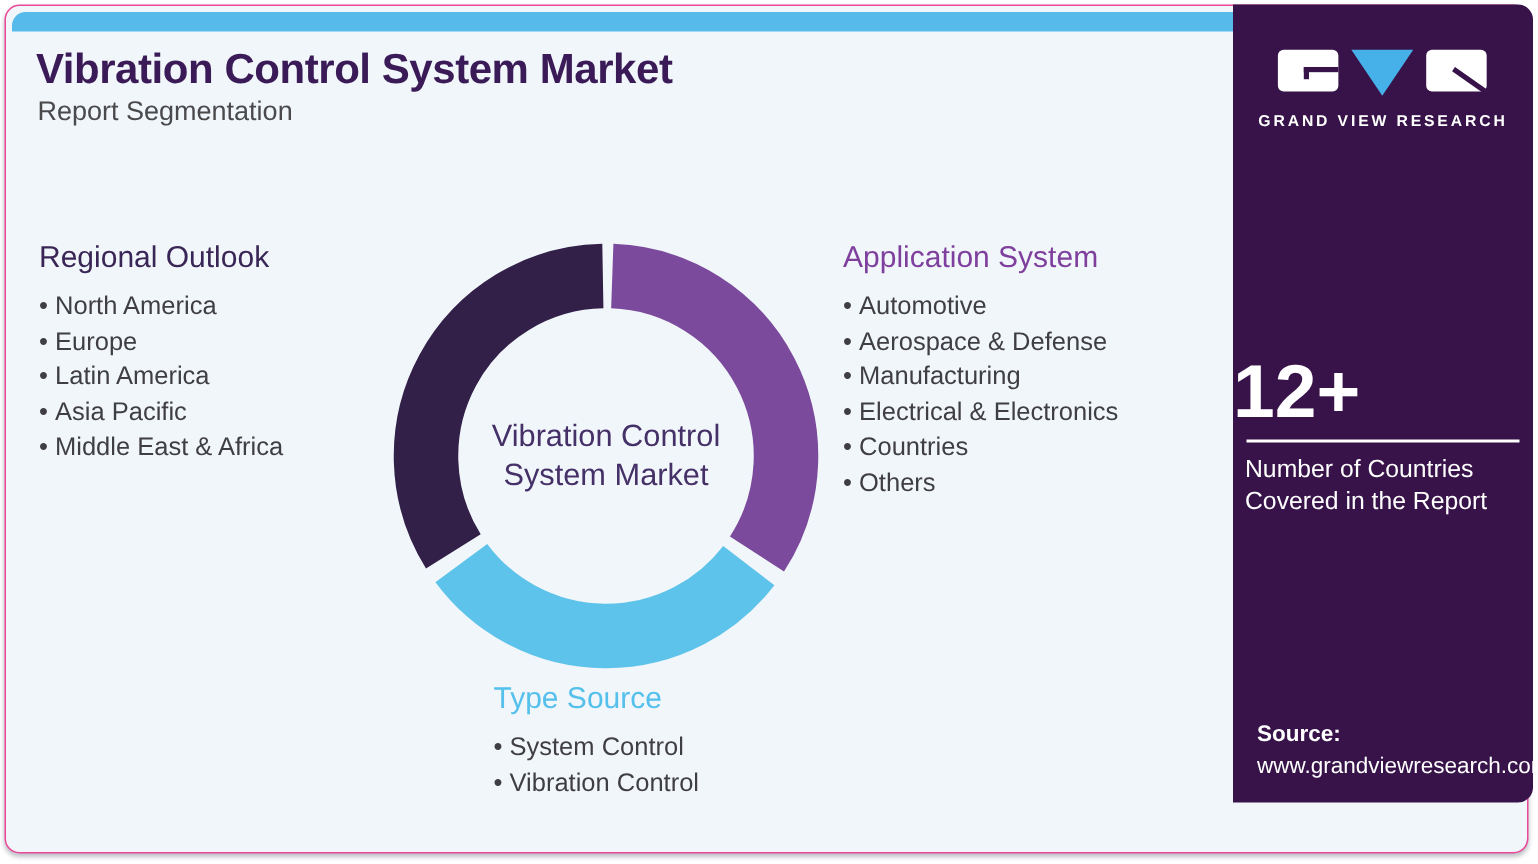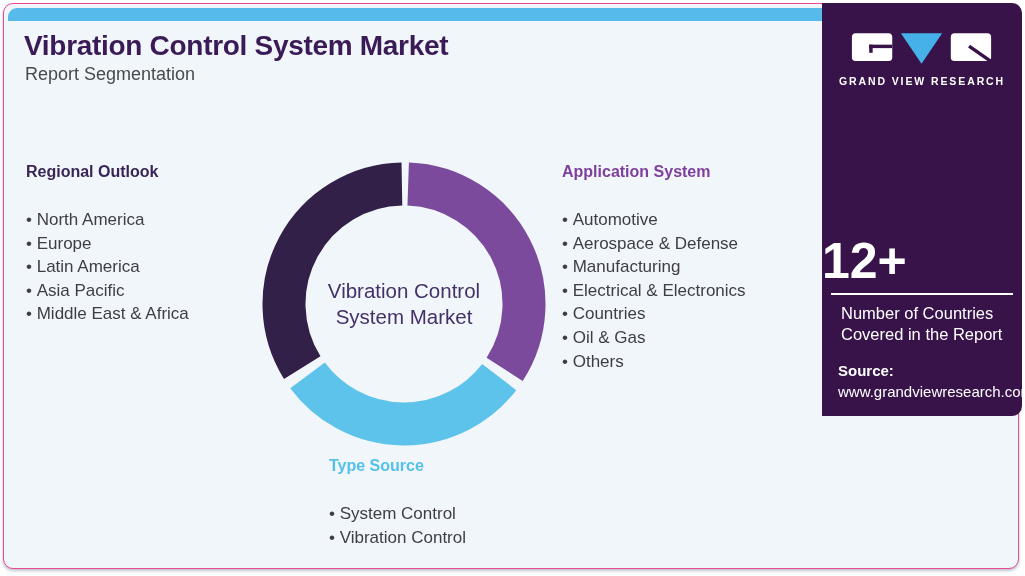--- a/index.html
+++ b/index.html
@@ -10,47 +10,47 @@
            box-shadow:0 2px 3px rgba(110,120,130,.45); }
 
   .topbar { position:absolute; left:4px; top:4px; width:818px; height:13px;
             background:#56bbea; border-top-left-radius:9px; }
 
   .title { position:absolute; left:20px; top:26px; font-size:28px; font-weight:800;
            color:#3b1b57; letter-spacing:-.3px; }
   .subtitle { position:absolute; left:21px; top:60px; font-size:18px; color:#4a4a4c; }
 
   .section { position:absolute; }
-  .section h2 { font-size:16px; font-weight:700; line-height:24px; }
+  .section h2 { font-size:20px; font-weight:400; line-height:24px; }
   .sec-regional { left:22px; top:156px; }
   .sec-regional h2 { color:#3a2656; }
   .sec-application { left:558px; top:156px; }
   .sec-application h2 { color:#7e3f9d; }
   .sec-type { left:325px; top:450px; }
   .sec-type h2 { color:#56c0ec; }
-  .section ul { margin-top:24px; list-style:none; }
+  .section ul { margin-top:8px; list-style:none; }
   .section li { font-size:17px; color:#3f3e44; line-height:23.6px; }
   .section li::before { content:"\2022\00a0"; color:#3f3e44; }
 
   .donut-wrap { position:absolute; left:255px; top:155px; width:290px; height:290px; }
   .donut-wrap svg { position:absolute; inset:0; }
   .donut-center { position:absolute; inset:0; display:flex; flex-direction:column;
                   align-items:center; justify-content:center; text-align:center; }
   .donut-center span { font-size:20.5px; line-height:26px; color:#453067; }
 
-  .sidebar { position:absolute; left:822px; top:3px; width:200px; height:413px;
+  .sidebar { position:absolute; left:822px; top:3px; width:200px; height:532px;
              background:#371349; border-radius:0 10px 10px 0; }
   .logo { position:absolute; top:28px; left:0; width:100%; display:flex;
           flex-direction:column; align-items:center; }
   .logo-text { margin-top:9px; color:#ffffff; font-size:10.5px; font-weight:700;
                letter-spacing:1.9px; white-space:nowrap; }
   .stat { position:absolute; top:232px; left:0; width:100%; text-align:left; color:#ffffff; }
   .stat-value { font-size:50px; font-weight:800; line-height:52px; }
   .stat-divider { width:182px; height:2px; background:#ffffff; margin:6px auto 8px; }
-  .stat-label { font-size:16.5px; line-height:21px; padding:0 19px; }
+  .stat-label { font-size:16.5px; line-height:21px; padding:0 8px; }
   .source { position:absolute; left:16px; bottom:16px; color:#ffffff; }
   .source-label { font-size:15px; font-weight:700; }
   .source-url { font-size:15px; margin-top:4px; }
 </style>
 </head>
 <body>
 
 <div class="panel">
   <div class="topbar"></div>
 
@@ -69,21 +69,20 @@
   </div>
 
   <div class="section sec-application">
     <h2>Application System</h2>
     <ul>
         <li>Automotive</li>
         <li>Aerospace &amp; Defense</li>
         <li>Manufacturing</li>
         <li>Electrical &amp; Electronics</li>
         <li>Countries</li>
-        <li>Oil &amp; Gas</li>
         <li>Others</li>
       </ul>
   </div>
 
   <div class="section sec-type">
     <h2>Type Source</h2>
     <ul>
         <li>System Control</li>
         <li>Vibration Control</li>
       </ul>

